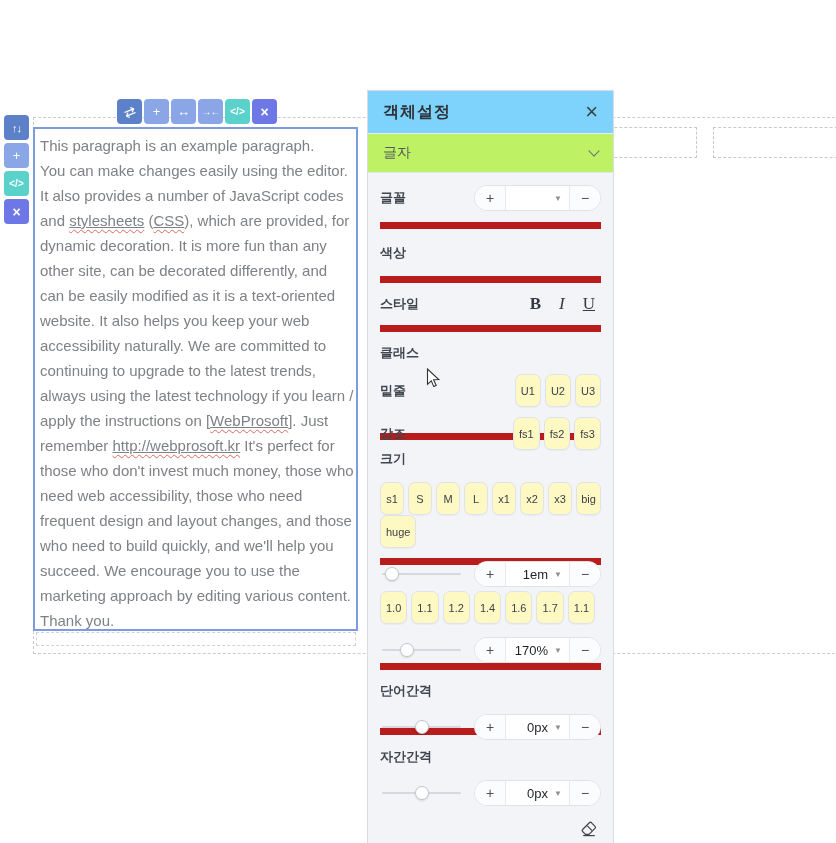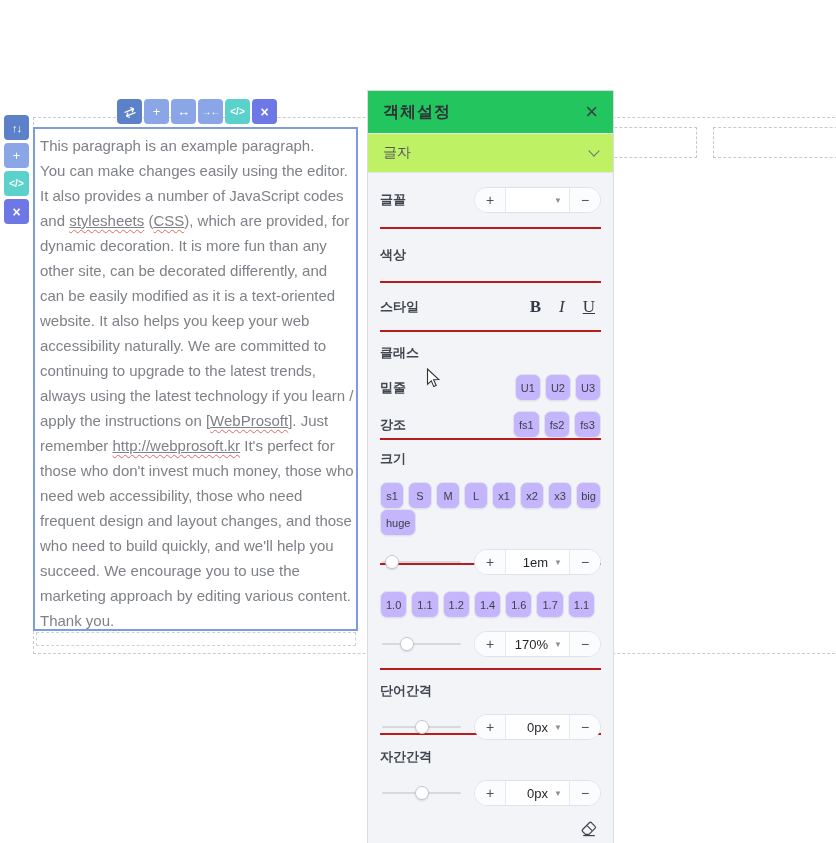--- a/index.html
+++ b/index.html
@@ -59,37 +59,37 @@
 
   
   .panel {
     position: absolute; left: 367px; top: 90px;
     width: 247px; height: 754px;
     background: #f3f4f8;
     border: 1px solid #d9dce3;
     z-index: 5;
   }
   .panel-header {
-    background: #22c55e; height: 43px;
+    background: #7dd3fc; height: 43px;
     display: flex; align-items: center; justify-content: space-between;
     padding: 0 15px; border-bottom: 1px solid #ececf0;
   }
   .panel-title { font-size: 16px; font-weight: bold; color: #2f3338; letter-spacing: 1px; }
   .panel-close { font-size: 22px; color: #3c3f44; line-height: 1; background: none; border: none; cursor: pointer; font-weight: 300; }
   .type-row {
     background: #bef264; height: 39px;
     display: flex; align-items: center; justify-content: space-between;
     padding: 0 15px; border-bottom: 1px solid #e4e6ec;
     font-size: 14px; color: #55595f; cursor: pointer;
   }
   .chev { width: 8px; height: 8px; border-right: 1.5px solid #6f7379; border-bottom: 1.5px solid #6f7379; transform: rotate(45deg); margin-top: -5px; }
   .panel-body { padding: 0 12px; position: relative; height: 672px; }
 
   .prow { display: flex; align-items: center; justify-content: space-between; }
-  .sep { border-bottom: 2px solid #b91c1c; }
+  .sep { border-bottom: 7px solid #b91c1c; }
   .lab { font-size: 13px; color: #41454d; font-weight: bold; }
   .r-font { height: 56px; }
   .r-color { height: 54px; }
   .r-style { height: 49px; }
   .grp { position: relative; }
   .g-class { height: 108px; padding-top: 12px; }
   .g-size { height: 125px; padding-top: 10px; }
   .g-line { height: 105px; padding-top: 12px; }
   .g-word { height: 65px; padding-top: 12px; }
   .g-letter { height: 67px; padding-top: 13px; }
@@ -120,22 +120,22 @@
   .biu { display: flex; gap: 18px; align-items: baseline; margin-right: 6px; }
   .biu > span { font-family: "Liberation Serif", serif; font-size: 17px; color: #343a45; cursor: pointer; }
   .st-b { font-weight: bold; }
   .st-i { font-style: italic; }
   .st-u { text-decoration: underline; }
 
   
   .chips { display: flex; gap: 4px; }
   .chips-right { justify-content: flex-end; }
   .chip {
-    background: #c4b5fd; border: 1px solid #dfe2e9; border-radius: 7px;
-    height: 27px; min-width: 24px; padding: 0 5px;
+    background: #fef9c3; border: 1px solid #dfe2e9; border-radius: 7px;
+    height: 33px; min-width: 24px; padding: 0 5px;
     font-size: 11px; color: #3c4148;
     display: flex; align-items: center; justify-content: center;
     box-shadow: 0 1px 1px rgba(40,50,70,0.04); cursor: pointer;
   }
   .mt9 { margin-top: 14px; } .mt5 { } .mt12 { margin-top: 12px; } .mt10 { margin-top: 10px; } .mt13 { margin-top: 13px; } .mt14 { margin-top: 14px; }
 
   
   .ctl-row { display: flex; align-items: center; justify-content: space-between; }
   .slider { position: relative; width: 79px; height: 14px; margin-left: 2px; cursor: pointer; }
   .track { position: absolute; top: 6px; left: 0; right: 0; height: 2px; background: #d6d9de; border-radius: 1px; }

